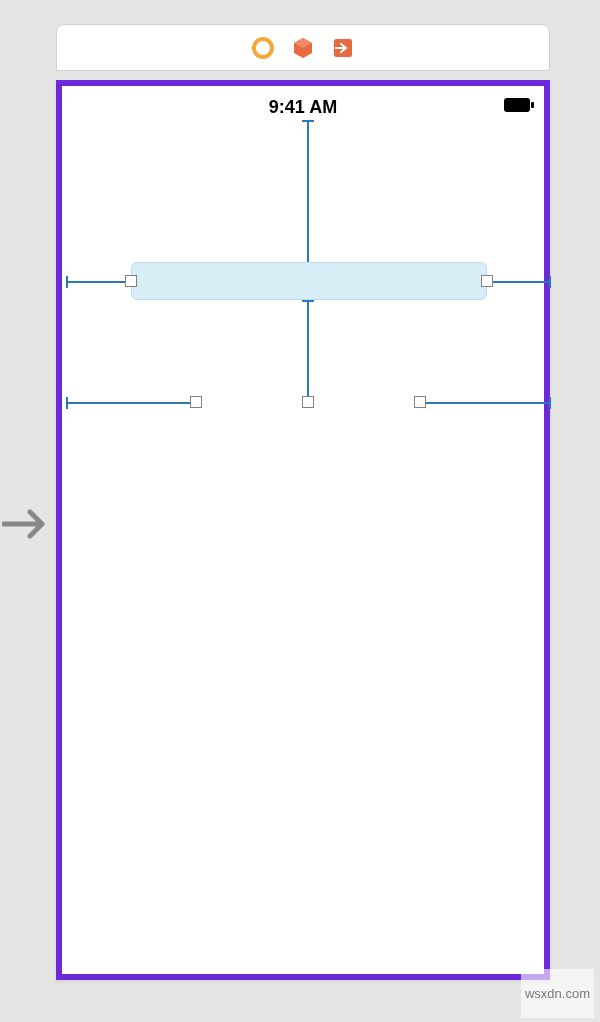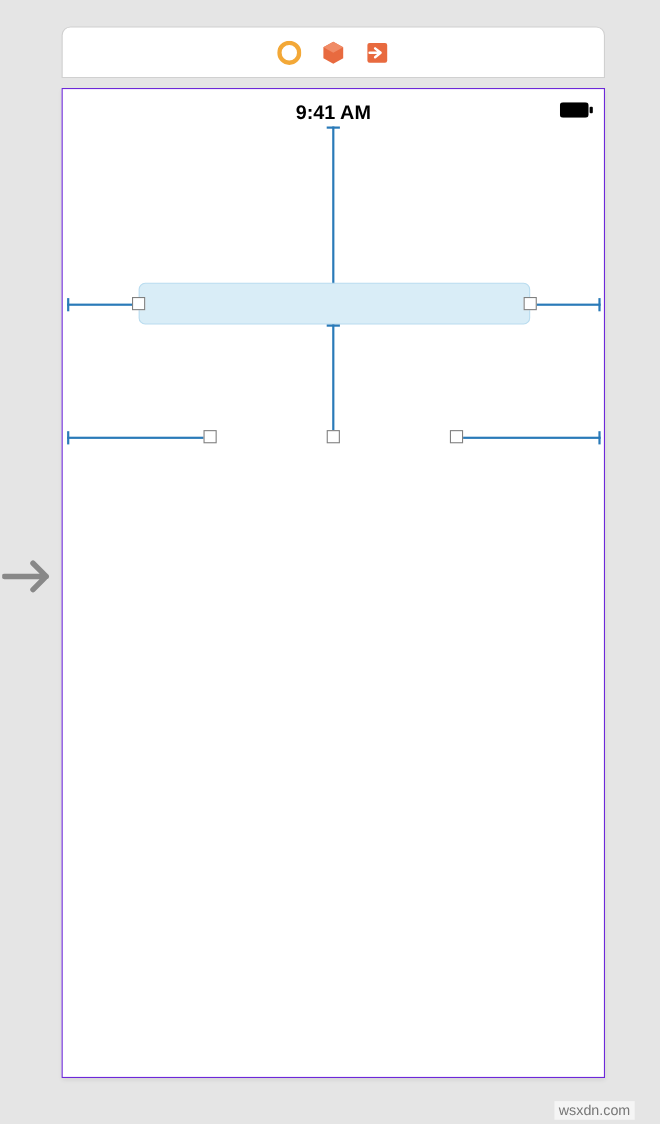--- a/index.html
+++ b/index.html
@@ -33,21 +33,21 @@
       gap: 18px;
     }
     .toolbar .tb-icon { width: 22px; height: 22px; display: inline-flex; align-items: center; justify-content: center; }
     .device-frame {
       position: absolute;
       left: 8px;
       top: 80px;
       width: 494px;
       height: 900px;
       background: #fff;
-      border: 1px solid #6d28d9;
+      border: 6px solid #6d28d9;
       box-shadow: 0 2px 4px rgba(0,0,0,0.08);
     }
     .status-bar {
       position: absolute;
       top: 10px;
       left: 0; right: 0;
       height: 22px;
       display: flex;
       align-items: center;
       justify-content: center;
@@ -97,26 +97,26 @@
       position: absolute;
       left: -46px;
       top: 504px;
       width: 50px;
       height: 40px;
       color: #888;
     }
     
     .attrib {
       position: absolute;
-      right: 23px;
+      right: 6px;
       bottom: 4px;
       font-size: 13px;
       color: #777;
       background: rgba(255,255,255,0.6);
-      padding: 1px 4px;
+      padding: 17px 4px;
     }
   </style>
 </head>
 <body>
 
 <div class="canvas-area">
 
   <div class="entry-arrow">
     <svg viewBox="0 0 50 40" width="50" height="40">
       <path d="M2 20 L40 20 M28 8 L40 20 L28 32" stroke="#888" stroke-width="5" fill="none" stroke-linecap="round" stroke-linejoin="round"></path>

